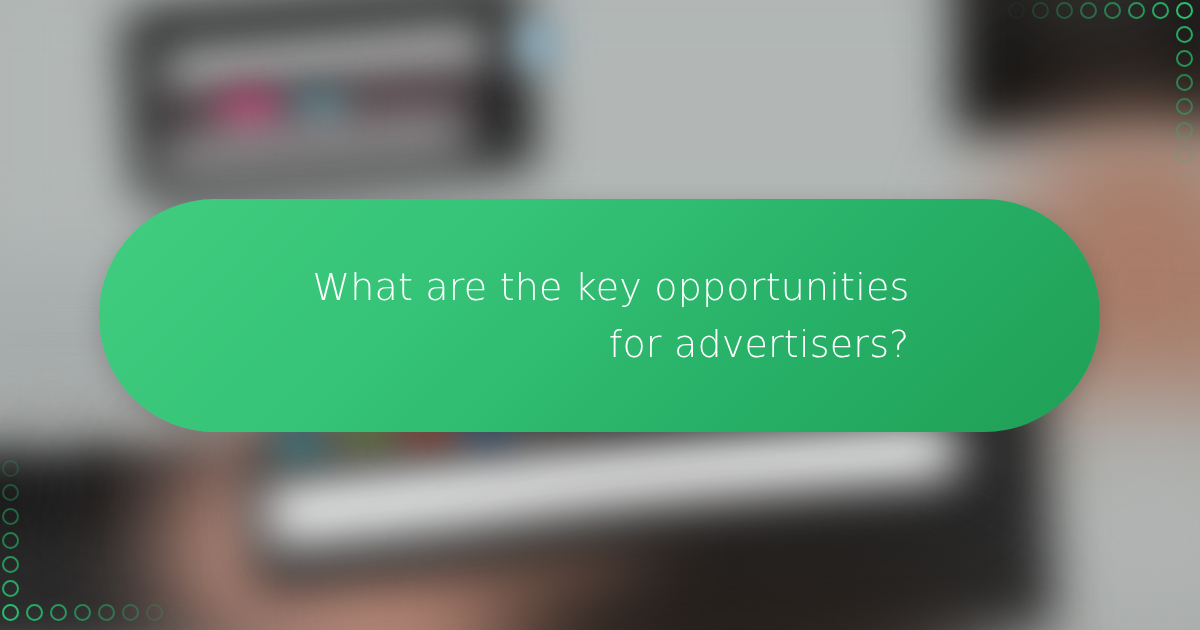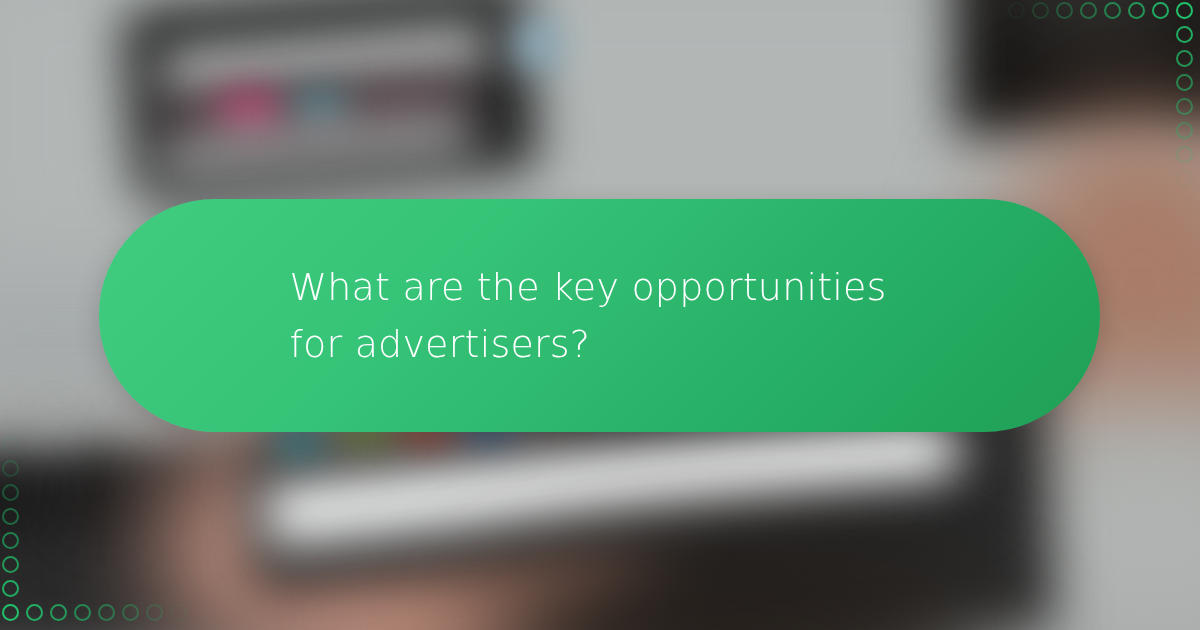--- a/index.html
+++ b/index.html
@@ -72,21 +72,21 @@
     display: flex;
     align-items: center;
     justify-content: center;
     z-index: 5;
   }
   #question-text {
     color: #ffffff;
     font-size: 38px;
     font-weight: 300;
     line-height: 1.5;
-    text-align: left;
+    text-align: right;
     letter-spacing: 0.2px;
     max-width: 620px;
     margin: 0;
   }
 </style>
 </head>
 <body>
 
 <div id="stage">
 

